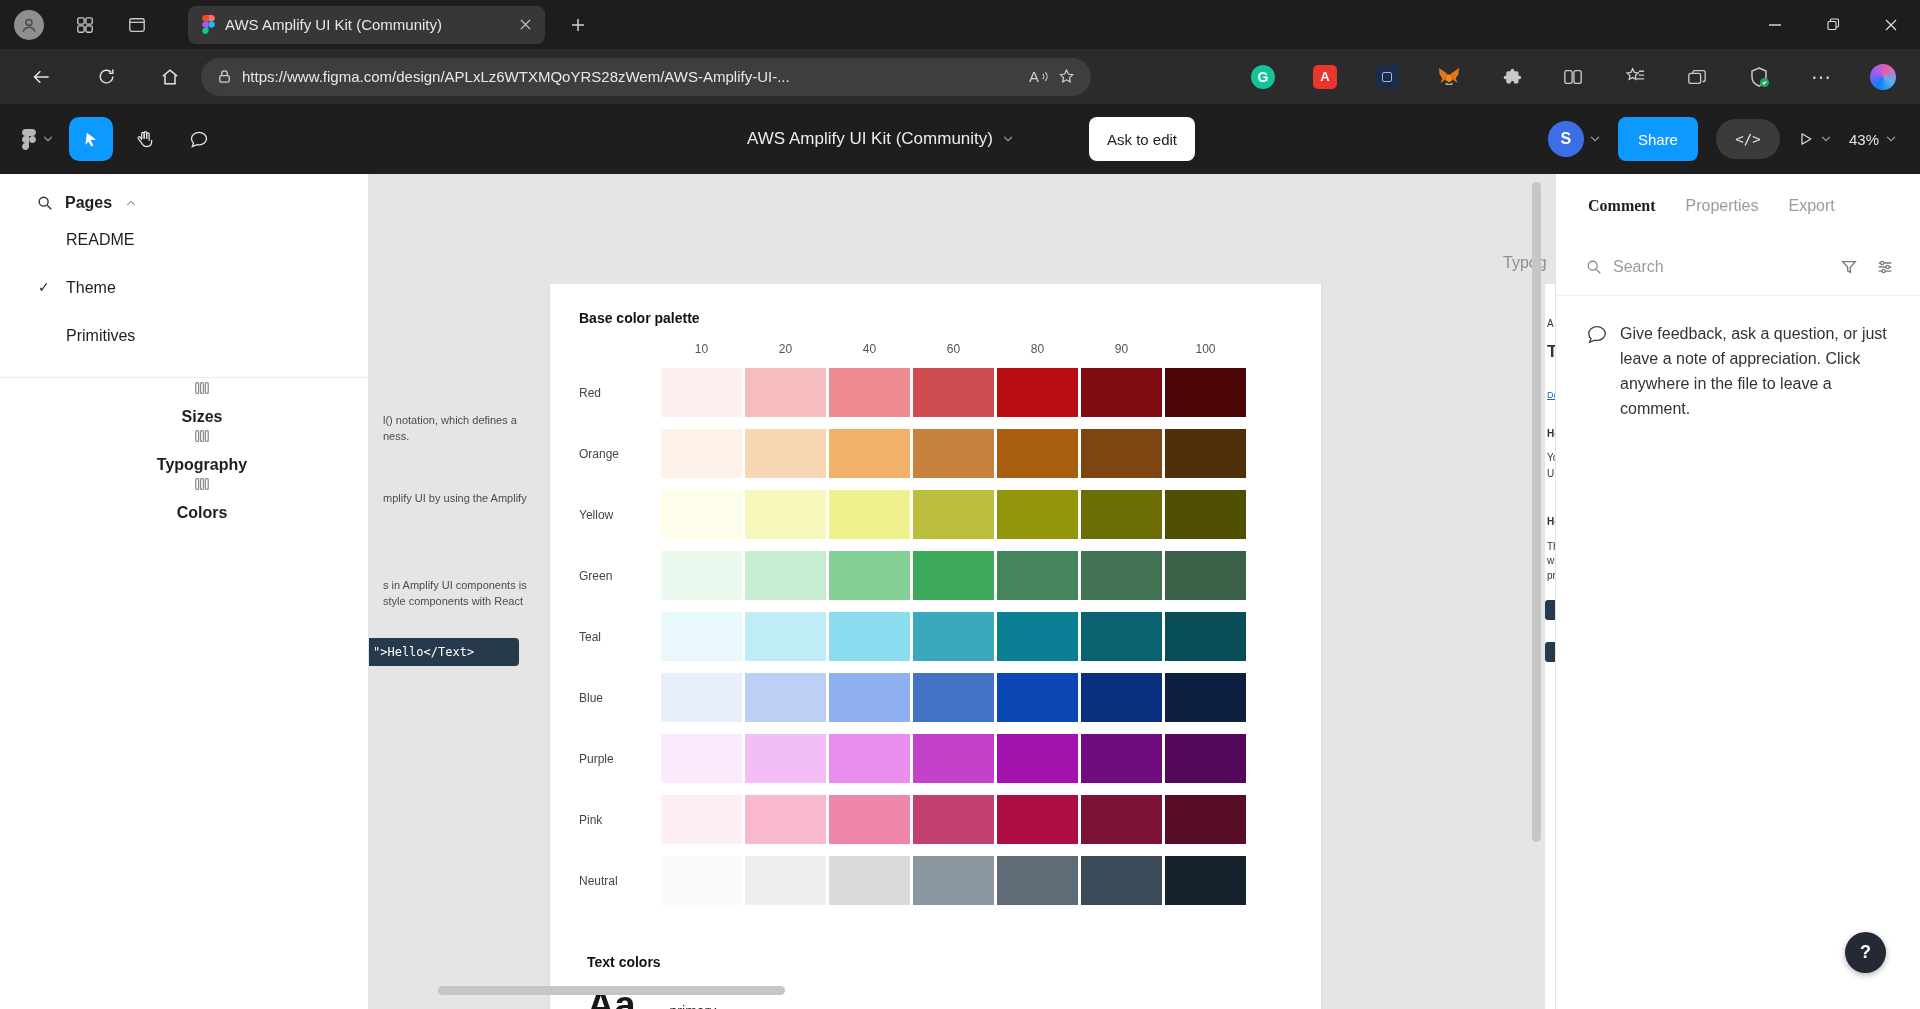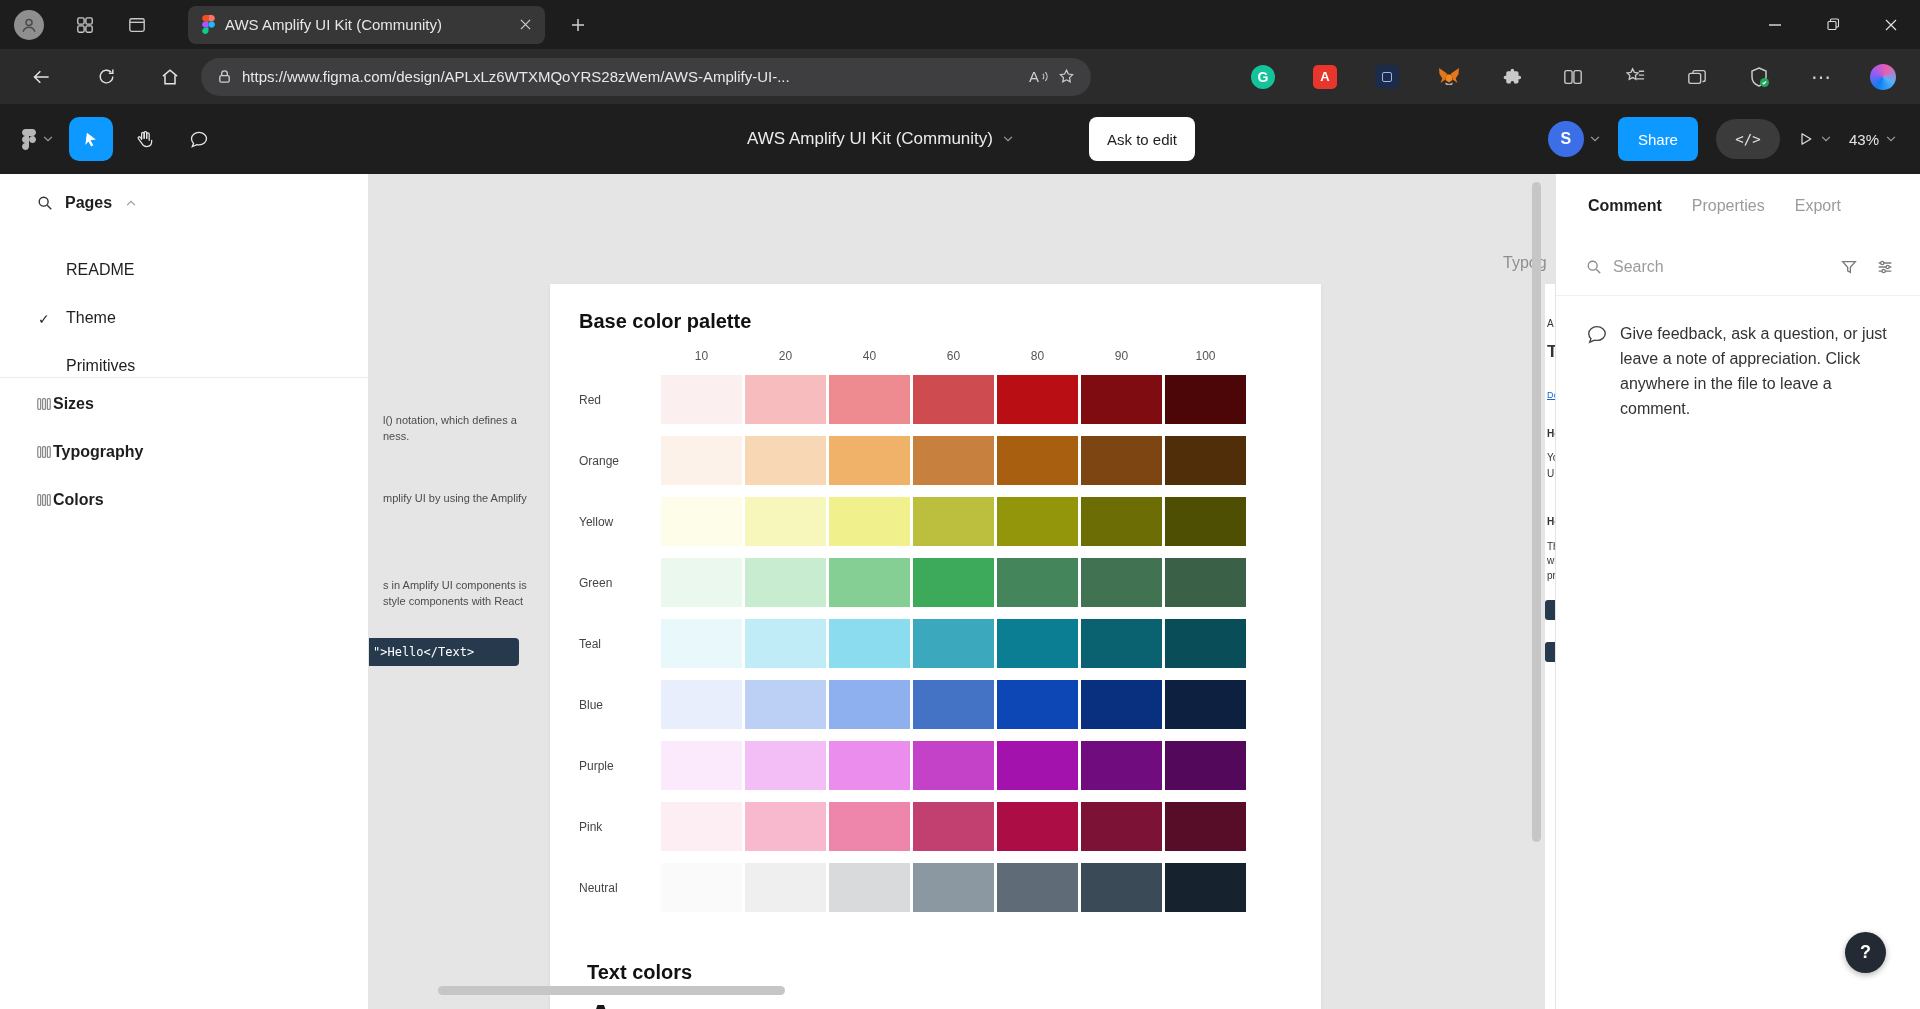--- a/index.html
+++ b/index.html
@@ -52,34 +52,34 @@
   .play-group .chev,.zoom-group .chev,.avatar-group .chev { color:#9e9e9e; display:flex; }
 
   
   .content { display:flex; height:835px; }
 
   
   .left-panel { width:369px; background:#fff; border-right:1px solid #e4e4e4; flex:0 0 auto; }
   .panel-head { height:57px; display:flex; align-items:center; padding-left:37px; gap:12px; }
   .panel-head .ph-title { font-size:16px; font-weight:bold; color:#1e1e1e; }
   .panel-head .ph-chev { color:#9a9a9a; display:flex; margin-left:2px; }
-  .page-item { height:48px; display:flex; align-items:flex-end; padding-left:38px; font-size:16px; color:#1e1e1e; }
+  .page-item { height:48px; display:flex; align-items:flex-start; padding-left:38px; font-size:16px; color:#1e1e1e; }
   .page-item .check { width:28px; font-size:14px; color:#1e1e1e; }
   .panel-divider { height:1px; background:#ececec; margin:2px 0; }
-  .section-item { height:48px; display:flex; align-items:center; padding-left:36px; gap:1px; font-size:16px; font-weight:bold; color:#1e1e1e; }
+  .section-item { height:48px; display:flex; align-items:center; padding-left:36px; gap:12px; font-size:16px; font-weight:bold; color:#1e1e1e;flex-direction:column; }
   .section-item .sec-icon { color:#8a8a8a; display:flex; }
 
   
   .canvas { flex:1; position:relative; background:#e5e5e5; overflow:hidden; }
   .doc-frag { position:absolute; left:14px; font-size:11px; color:#4c4c4c; white-space:nowrap; z-index:2; }
   .f1{top:240px}.f2{top:256px}.f3{top:318px}.f4{top:405px}.f5{top:421px}
   .code-chip { position:absolute; left:0; top:464px; width:150px; height:28px; background:#273a4d; border-radius:0 4px 4px 0; color:#fff; font-family:"DejaVu Sans Mono",monospace; font-size:12px; display:flex; align-items:center; padding-left:4px; white-space:nowrap; overflow:hidden; z-index:2; }
 
   .design-frame { position:absolute; left:181px; top:110px; width:771px; height:780px; background:#fff; box-shadow:0 1px 4px rgba(0,0,0,0.06); padding:26px 0 0 29px; z-index:1; }
-  .palette-title,.tc-title { font-size:20px; font-weight:bold; color:#111; }
+  .palette-title,.tc-title { font-size:14px; font-weight:bold; color:#111; }
   .pheader { display:flex; margin-top:16px; }
   .pcol { width:81px; margin-right:3px; text-align:center; font-size:12px; color:#555; }
   .plabel { width:82px; font-size:12px; color:#454545; flex:0 0 auto; }
   .prow { display:flex; align-items:center; margin-top:12px; }
   .swatch { width:81px; height:49px; margin-right:3px; flex:0 0 auto; }
   .text-colors { margin-top:49px; margin-left:8px; }
   .tc-sample-row { display:flex; align-items:flex-end; gap:34px; margin-top:16px; }
   .tc-sample { font-size:38px; font-weight:bold; color:#17171a; line-height:1; }
   .tc-label { font-size:14px; color:#1e1e1e; padding-bottom:5px; }
 
@@ -91,21 +91,21 @@
   .rs-link { color:#1764d9; text-decoration:underline; font-size:9px; }
   .rs-chip { position:absolute; left:0; width:10px; height:20px; background:#273a4d; border-radius:3px 0 0 3px; }
 
   .v-scroll { position:absolute; left:1163px; top:8px; width:9px; height:660px; background:#c6c6c6; border-radius:5px; z-index:6; }
   .h-scroll { position:absolute; left:69px; top:812px; width:347px; height:9px; background:#c6c6c6; border-radius:5px; z-index:6; }
 
   
   .right-panel { width:365px; background:#fff; border-left:1px solid #e4e4e4; flex:0 0 auto; display:flex; flex-direction:column; }
   .rp-tabs { height:64px; display:flex; align-items:center; padding:0 32px; gap:30px; font-size:16px; }
   .rp-tab { color:#9b9b9b; }
-  .rp-tab.active { color:#1e1e1e; font-weight:bold; }
+  .rp-tab.active { color:#1e1e1e; font-weight:bold;font-family:Liberation Serif, serif; }
   .rp-search { height:58px; display:flex; align-items:center; padding:0 26px 0 30px; gap:11px; border-bottom:1px solid #f0f0f0; }
   .rp-search input { flex:1; border:none; outline:none; background:transparent; font-size:16px; color:#333; min-width:0; }
   .rp-search input::placeholder { color:#9b9b9b; }
   .rp-search-icons { display:flex; align-items:center; gap:18px; color:#7a7a7a; }
   .rp-hint { display:flex; gap:12px; padding:25px 20px 0 30px; }
   .rp-hint-icon { color:#444; flex:0 0 auto; padding-top:2px; }
   .rp-hint-text { font-size:16px; line-height:25px; color:#333; width:276px; }
 
   .help-fab { position:absolute; left:1845px; top:932px; width:41px; height:41px; border-radius:50%; background:#232a33; color:#fff; font-size:18px; font-weight:bold; display:flex; align-items:center; justify-content:center; box-shadow:0 2px 6px rgba(0,0,0,0.3); z-index:20; }
 </style>

